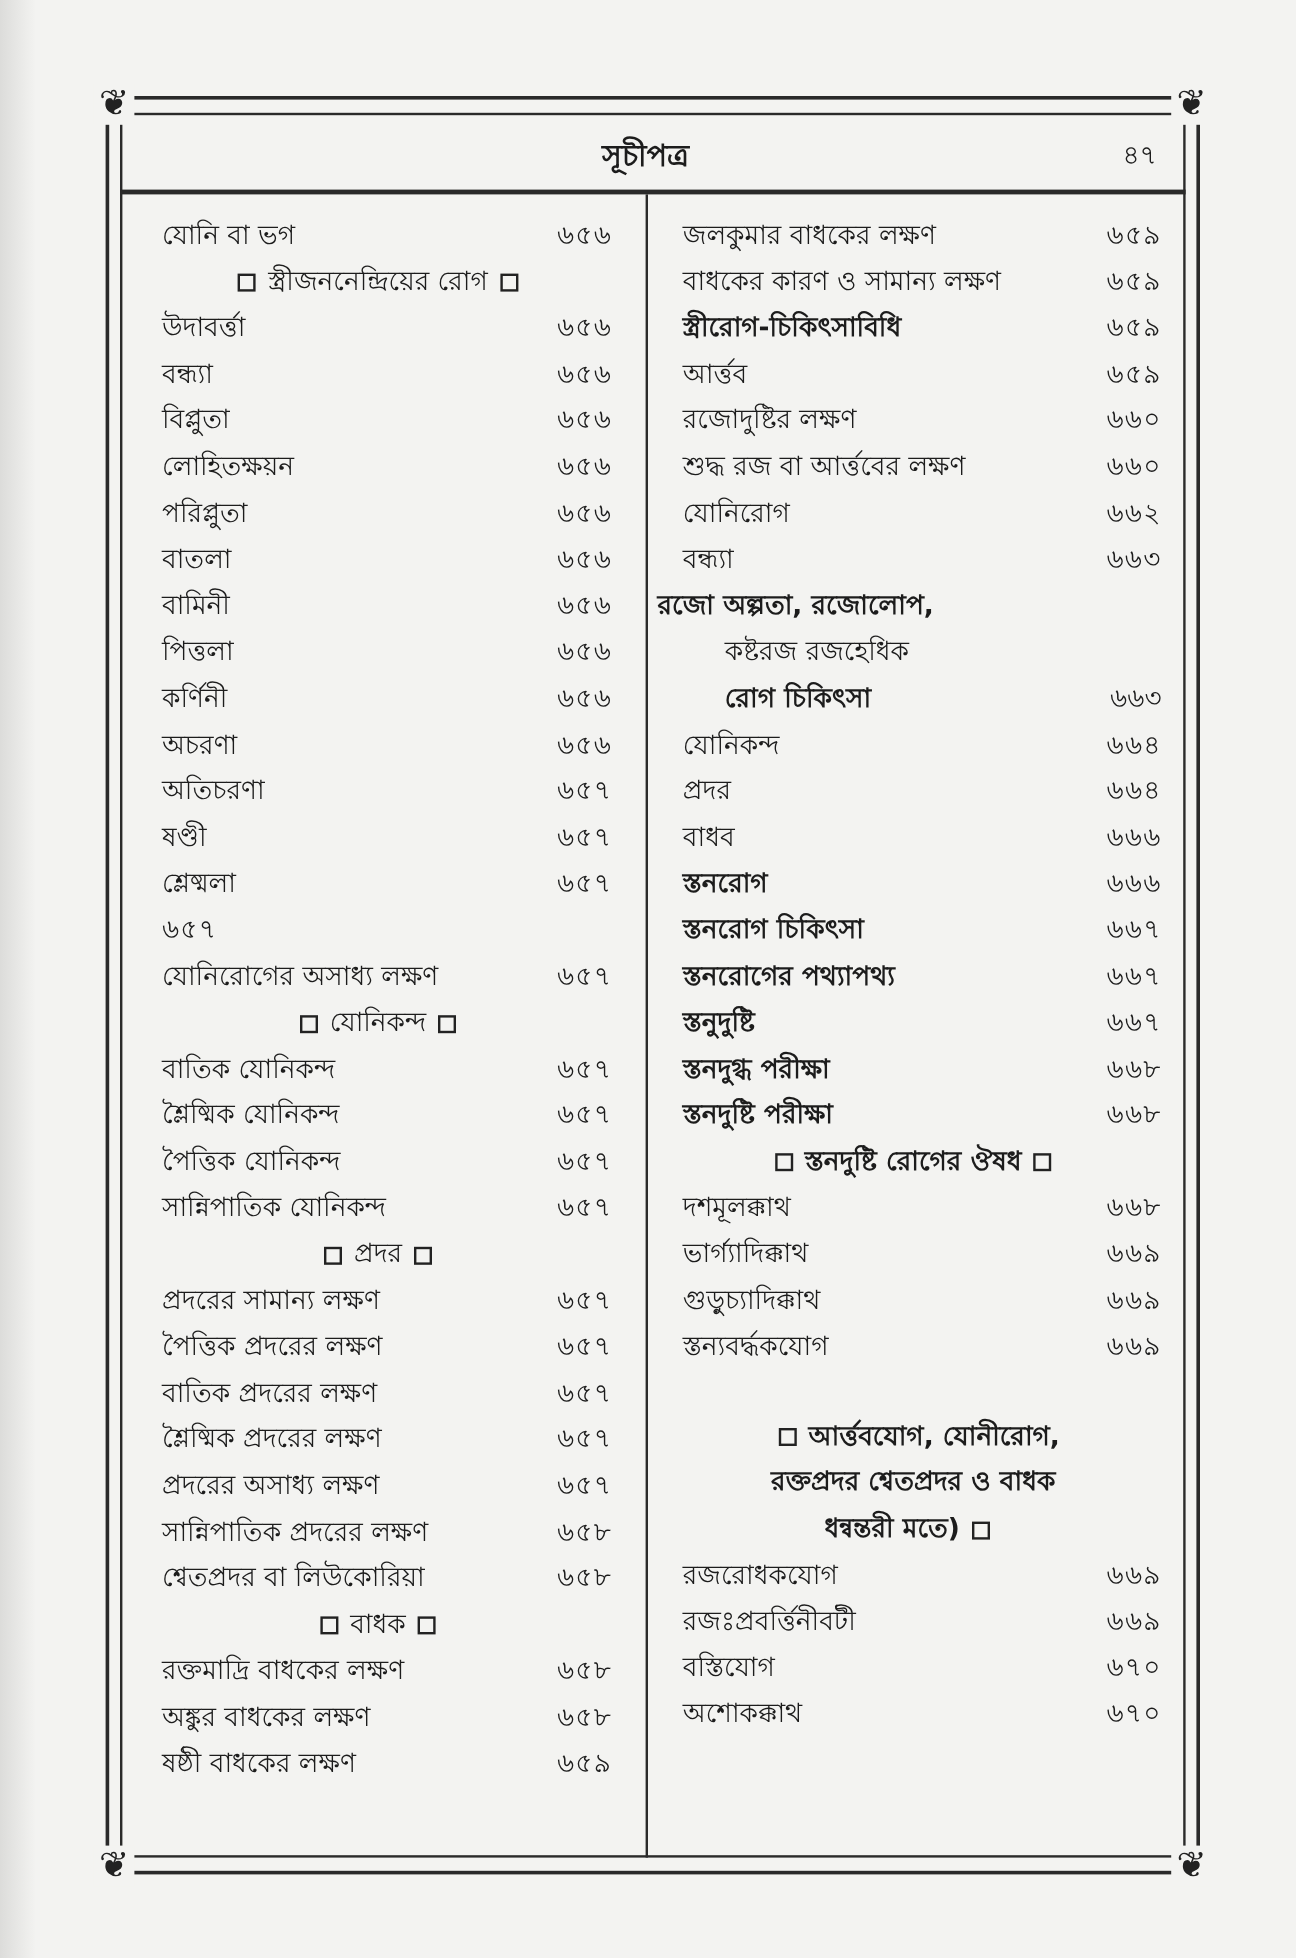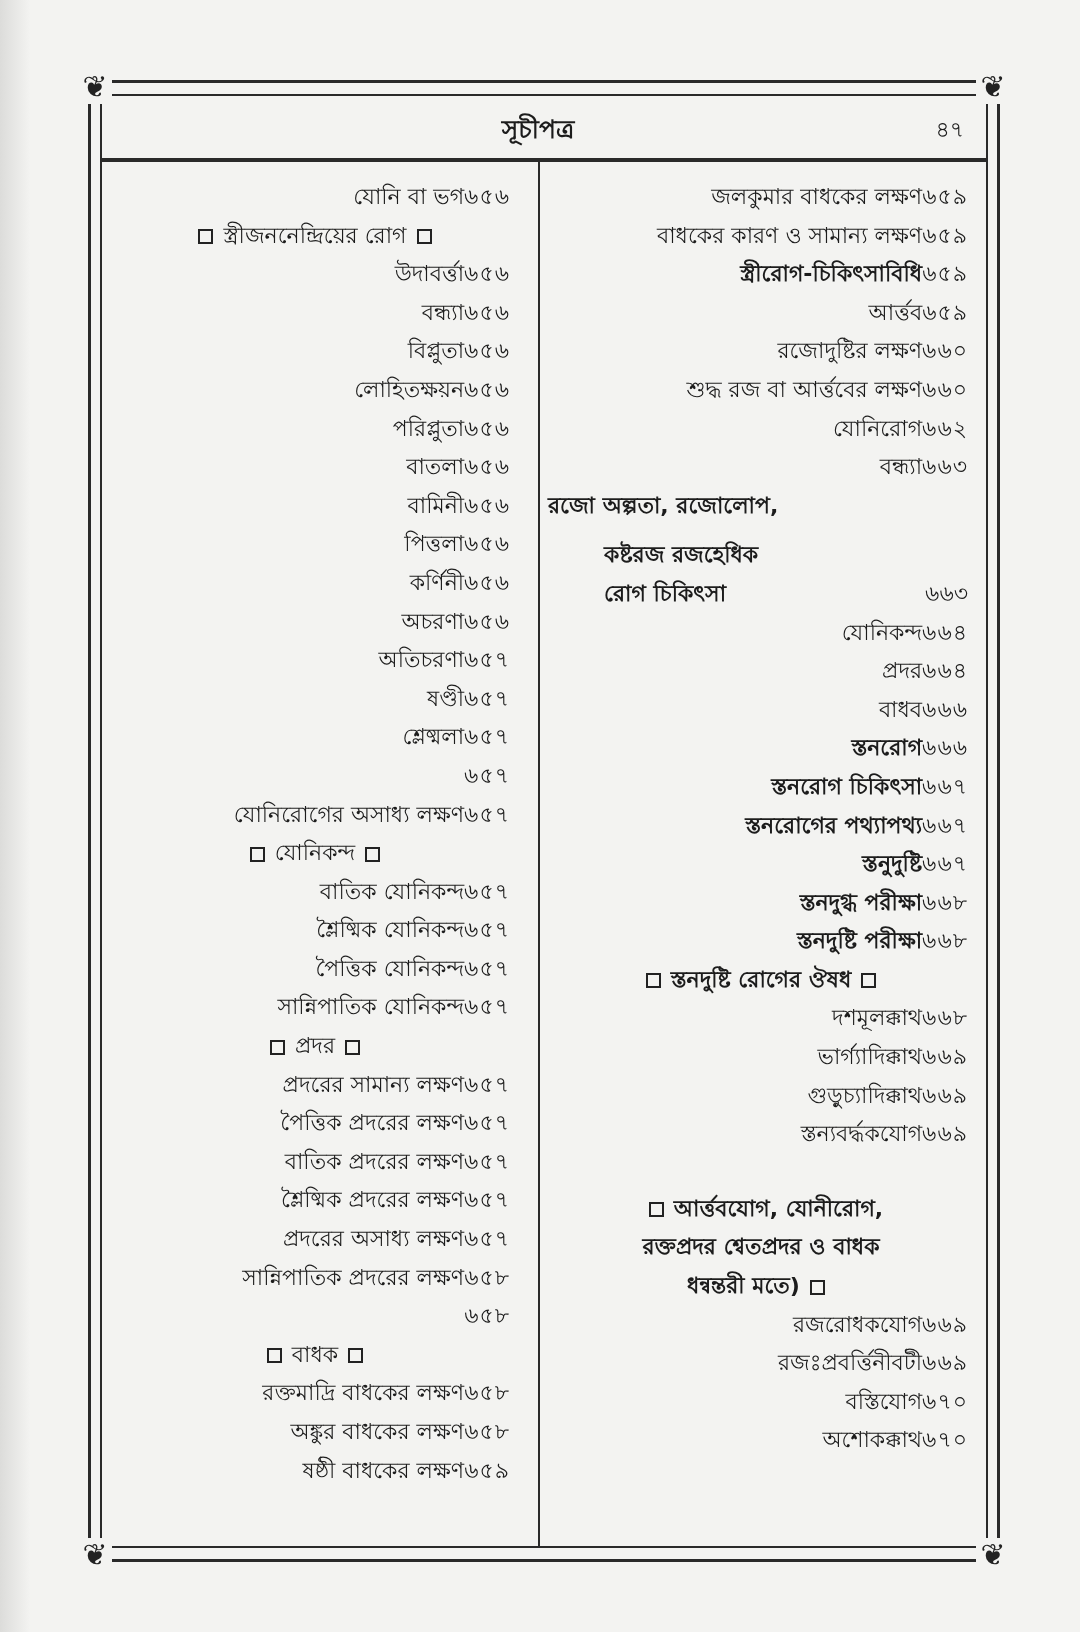--- a/index.html
+++ b/index.html
@@ -50,36 +50,36 @@
     background:#2a2a2a;
   }
 
   .col {
     position:absolute; top:178px;
   }
   .col.left { left:114px; width:402px; }
   .col.right { left:548px; width:426px; }
 
   .row {
-    display:flex; justify-content:flex-end; align-items:baseline;
-    height:38.6px; font-size:22px; line-height:38.6px; white-space:nowrap;
+    display:flex; justify-content:space-between; align-items:baseline;
+    height:38.6px; font-size:22px; line-height:38.6px; white-space:nowrap;margin-left:21px;
   }
   .row .pg { padding-right:6px; letter-spacing:1px; }
   .row.bold .name { font-weight:bold; }
   .section {
     height:38.6px; font-size:22px; line-height:38.6px; text-align:center;
     white-space:nowrap;
   }
   .section .box {
     display:inline-block; width:15px; height:15px; border:2px solid #222;
     vertical-align:middle; margin:0 10px; box-sizing:border-box;
   }
   .multi-line { font-size:22px; line-height:38.6px; }
   .multi-line .l1 { padding-left:0; font-weight:bold; }
-  .multi-line .l2 { padding-left:56px; font-weight:bold;margin-top:11px; }
+  .multi-line .l2 { padding-left:56px; font-weight:normal; }
   .multi-line .l3 { display:flex; justify-content:space-between; padding-left:56px; }
   .multi-line .l3 .name { font-weight:bold; }
   .section-multi { text-align:center; font-size:22px; line-height:38.6px; font-weight:bold;margin-top:36px; }
   .section-multi .box {
     display:inline-block; width:15px; height:15px; border:2px solid #222;
     vertical-align:middle; margin:0 10px; box-sizing:border-box;
   }
 </style>
 </head>
 <body>
@@ -206,20 +206,21 @@
     </div>
   <div class="row">
       <span class="name">প্রদরের অসাধ্য লক্ষণ</span>
       <span class="pg">৬৫৭</span>
     </div>
   <div class="row">
       <span class="name">সান্নিপাতিক প্রদরের লক্ষণ</span>
       <span class="pg">৬৫৮</span>
     </div>
   <div class="row">
+      <span class="name">শ্বেতপ্রদর বা লিউকোরিয়া</span>
       <span class="pg">৬৫৮</span>
     </div>
 
   <div class="section"><span class="box"></span><span>বাধক</span><span class="box"></span></div>
 
   <div class="row">
       <span class="name">রক্তমাদ্রি বাধকের লক্ষণ</span>
       <span class="pg">৬৫৮</span>
     </div>
   <div class="row">

